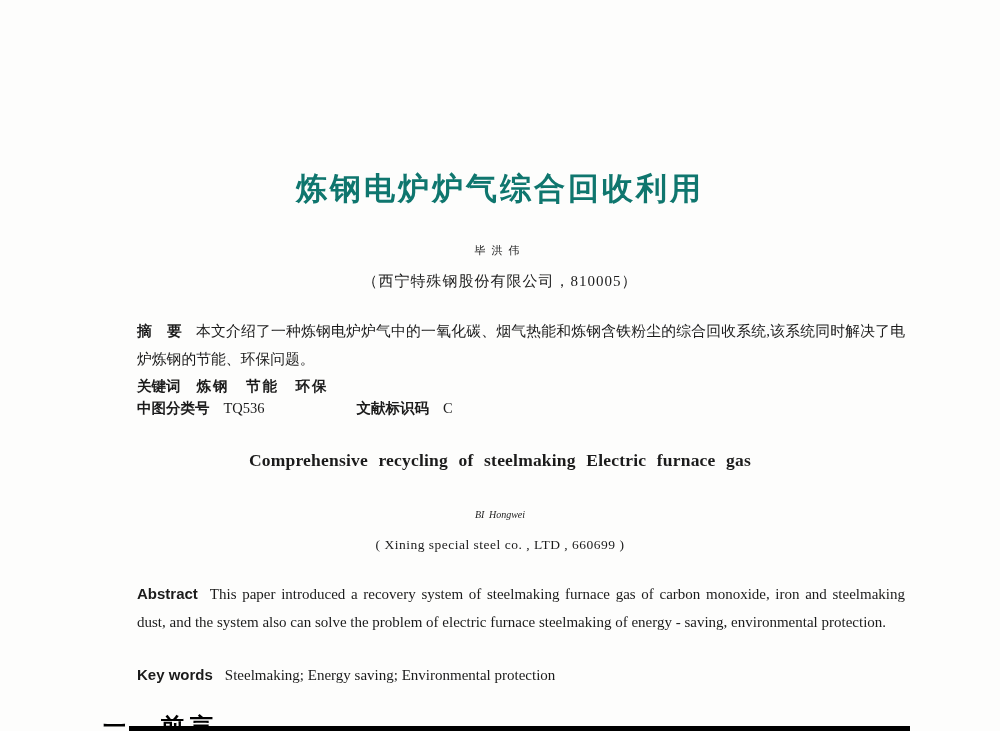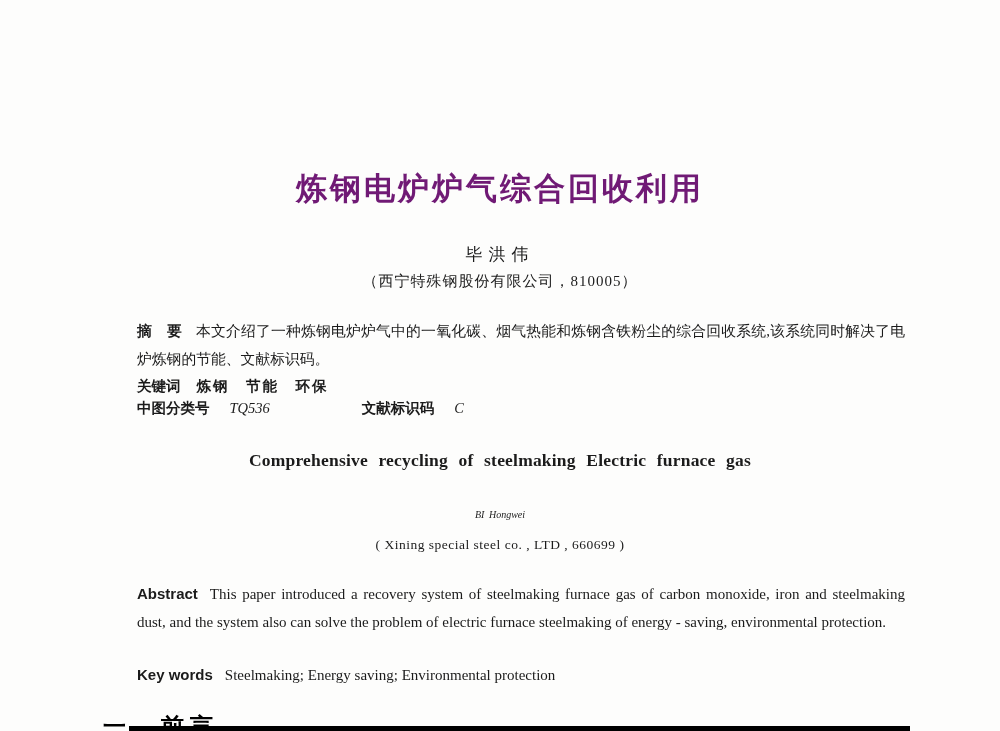--- a/index.html
+++ b/index.html
@@ -23,25 +23,25 @@
     position: absolute;
     left: 137px;
     width: 768px;
   }
   .title-cn {
     top: 168px;
     font-family: "Liberation Sans", "DejaVu Sans", sans-serif;
     font-weight: 700;
     font-size: 31px;
     letter-spacing: 3px;
-    color: #701a75;
+    color: #0f766e;
   }
   .author-cn {
     top: 243px;
-    font-size: 17px;
+    font-size: 11px;
     letter-spacing: 6px;
   }
   .affil-cn {
     top: 272px;
     font-size: 15px;
     letter-spacing: 1px;
   }
   .abstract-cn {
     top: 318px;
     font-size: 14.8px;
@@ -49,21 +49,21 @@
     text-align: justify;
   }
   .label-b {
     font-weight: 700;
     font-family: "Liberation Sans", "DejaVu Sans", sans-serif;
   }
   .after-label { margin-left: 14px; }
   .kw-cn { top: 377px; font-size: 14.5px; }
   .kw-cn .kw-values { margin-left: 16px; letter-spacing: 2px; text-align: right; }
   .clc-line { top: 399px; font-size: 14.5px; }
-  .clc-line .clc-value { margin-left: 20px; font-family: "Liberation Serif", serif; font-style: italic; }
+  .clc-line .clc-value { margin-left: 14px; font-family: "Liberation Serif", serif; }
   .clc-line .doc-code-label { margin-left: 92px; margin-top: 32px; }
   .title-en {
     top: 450px;
     font-size: 17.5px;
     font-weight: 700;
     word-spacing: 6px;
     letter-spacing: 0.2px;
   }
   .author-en { top: 509px; font-size: 10px; word-spacing: 2px; font-style: italic; }
   .affil-en { top: 537px; font-size: 13.5px; letter-spacing: 0.5px; }
@@ -100,21 +100,21 @@
 
 <div class="page">
 
   <h1 class="center title-cn">炼钢电炉炉气综合回收利用</h1>
 
   <div class="center author-cn">毕洪伟</div>
 
   <div class="center affil-cn">（西宁特殊钢股份有限公司，810005）</div>
 
   <p class="block abstract-cn">
-    <span class="label-b">摘　要</span><span class="after-label">本文介绍了一种炼钢电炉炉气中的一氧化碳、烟气热能和炼钢含铁粉尘的综合回收系统,该系统同时解决了电炉炼钢的节能、文献标识码。</span>
+    <span class="label-b">摘　要</span><span class="after-label">本文介绍了一种炼钢电炉炉气中的一氧化碳、烟气热能和炼钢含铁粉尘的综合回收系统,该系统同时解决了电炉炼钢的节能、环保问题。</span>
   </p>
 
   <p class="block kw-cn">
     <span class="label-b">关键词</span><span class="kw-values label-b">炼钢　节能　环保</span>
   </p>
 
   <p class="block clc-line">
     <span class="label-b">中图分类号</span><span class="clc-value">TQ536</span><span class="label-b doc-code-label">文献标识码</span><span class="clc-value">C</span>
   </p>
 

